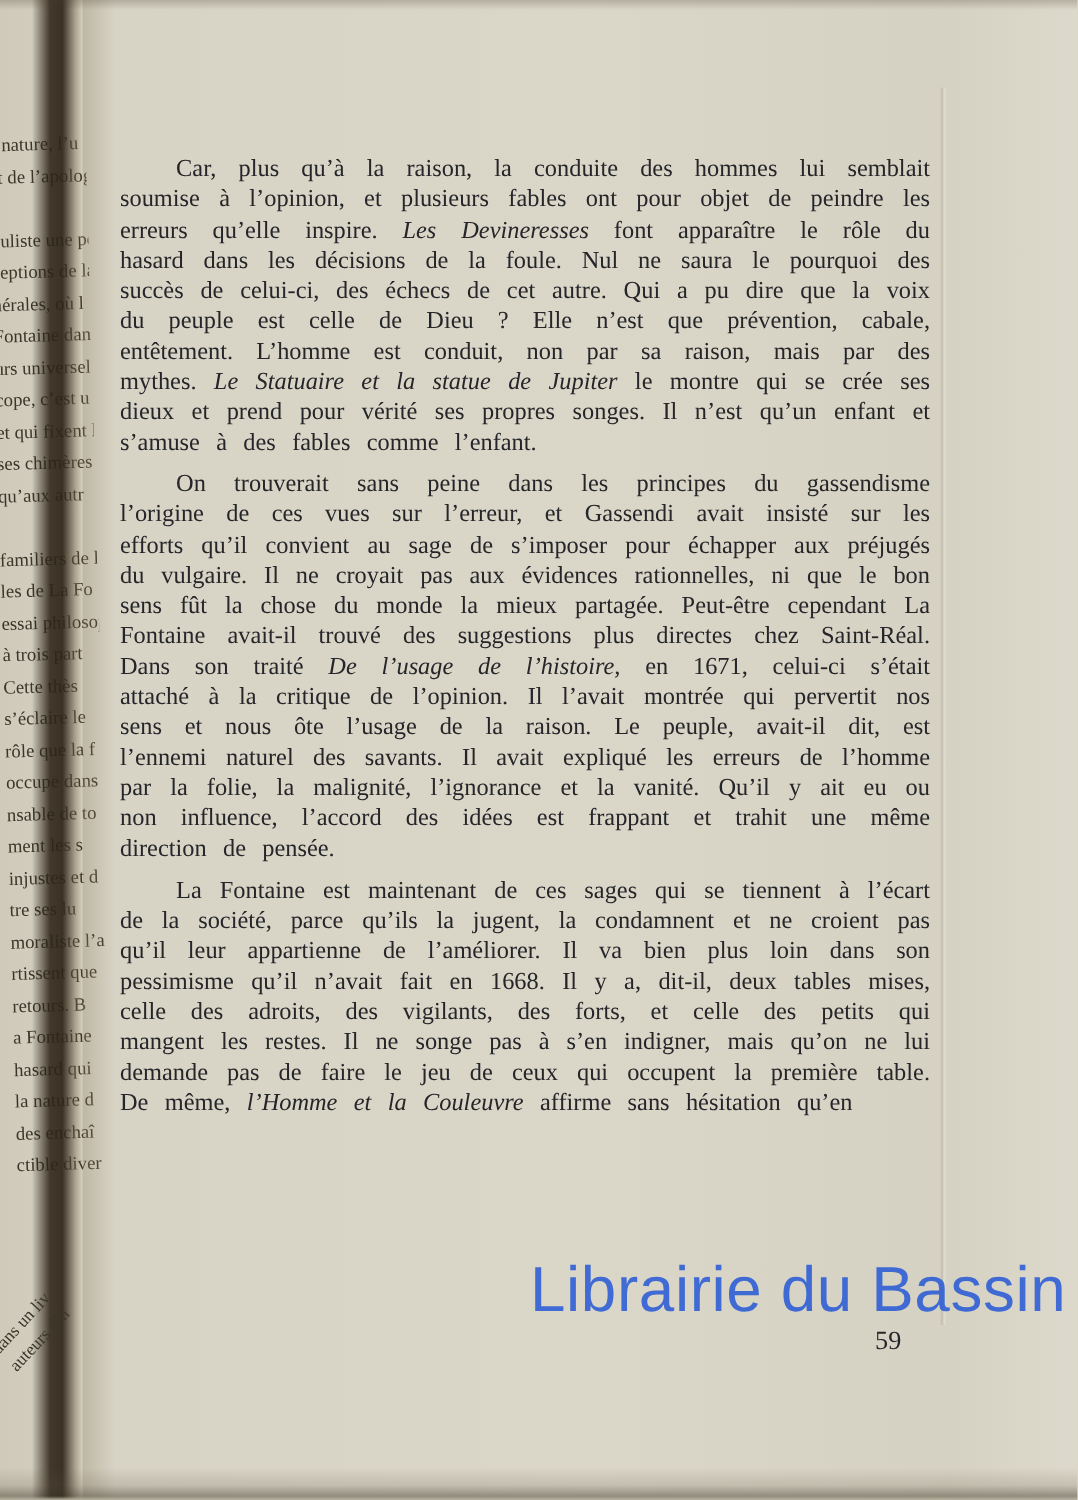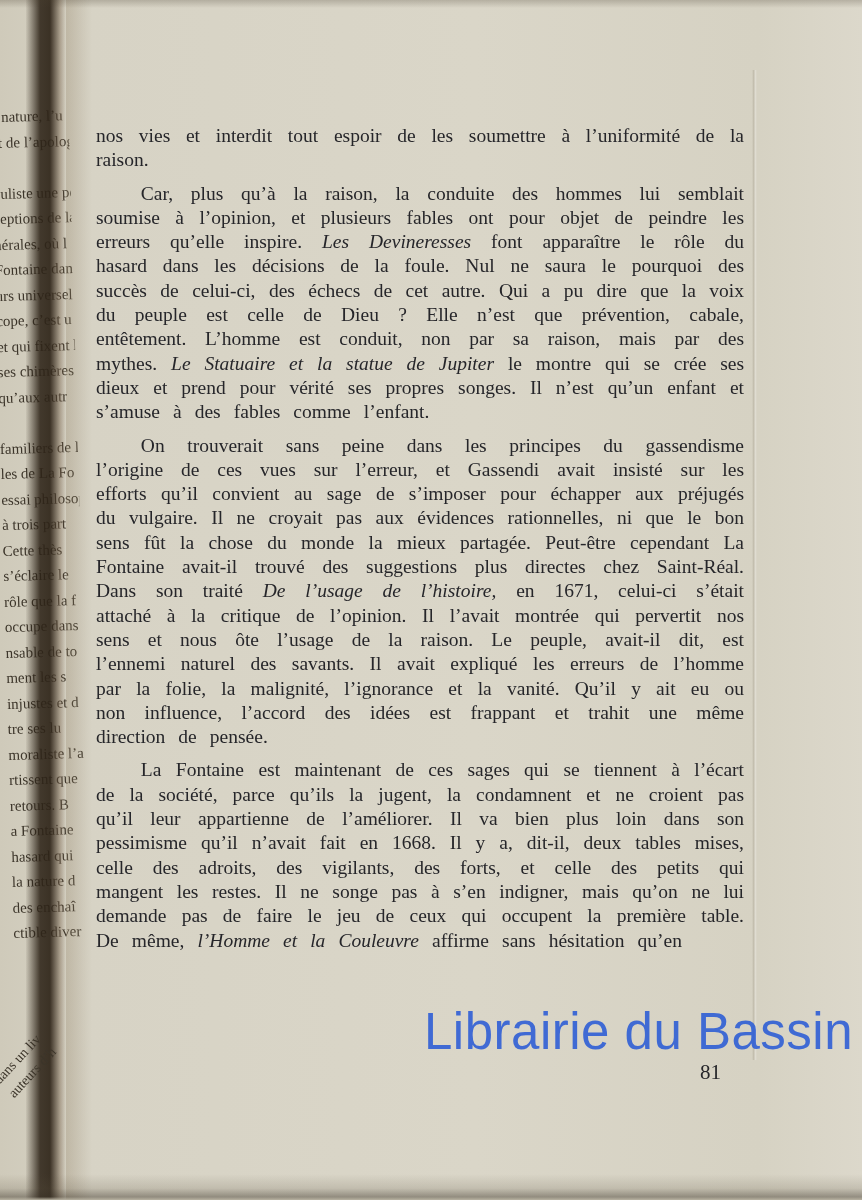--- a/index.html
+++ b/index.html
@@ -137,23 +137,22 @@
   <div class="gutter-shadow"></div>
   <div class="gutter-light"></div>
 </div>
 
 <div class="corner-frags">
     <div>dans un liv</div>
     <div>auteurs d’h</div>
   </div>
 
 <div class="text-block">
-    <p><span>nos vies et interdit tout espoir de les soumettre à l’uniformité de la raison.</span></p>
     <p class="indent"><span>Car, plus qu’à la raison, la conduite des hommes lui semblait soumise à l’opinion, et plusieurs fables ont pour objet de peindre les erreurs qu’elle inspire. </span><em>Les Devineresses</em><span> font apparaître le rôle du hasard dans les décisions de la foule. Nul ne saura le pourquoi des succès de celui-ci, des échecs de cet autre. Qui a pu dire que la voix du peuple est celle de Dieu ? Elle n’est que prévention, cabale, entêtement. L’homme est conduit, non par sa raison, mais par des mythes. </span><em>Le Statuaire et la statue de Jupiter</em><span> le montre qui se crée ses dieux et prend pour vérité ses propres songes. Il n’est qu’un enfant et s’amuse à des fables comme l’enfant.</span></p>
     <p class="indent"><span>On trouverait sans peine dans les principes du gassendisme l’origine de ces vues sur l’erreur, et Gassendi avait insisté sur les efforts qu’il convient au sage de s’imposer pour échapper aux préjugés du vulgaire. Il ne croyait pas aux évidences rationnelles, ni que le bon sens fût la chose du monde la mieux partagée. Peut-être cependant La Fontaine avait-il trouvé des suggestions plus directes chez Saint-Réal. Dans son traité </span><em>De l’usage de l’histoire,</em><span> en 1671, celui-ci s’était attaché à la critique de l’opinion. Il l’avait montrée qui pervertit nos sens et nous ôte l’usage de la raison. Le peuple, avait-il dit, est l’ennemi naturel des savants. Il avait expliqué les erreurs de l’homme par la folie, la malignité, l’ignorance et la vanité. Qu’il y ait eu ou non influence, l’accord des idées est frappant et trahit une même direction de pensée.</span></p>
     <p class="indent"><span>La Fontaine est maintenant de ces sages qui se tiennent à l’écart de la société, parce qu’ils la jugent, la condamnent et ne croient pas qu’il leur appartienne de l’améliorer. Il va bien plus loin dans son pessimisme qu’il n’avait fait en 1668. Il y a, dit-il, deux tables mises, celle des adroits, des vigilants, des forts, et celle des petits qui mangent les restes. Il ne songe pas à s’en indigner, mais qu’on ne lui demande pas de faire le jeu de ceux qui occupent la première table. De même, </span><em>l’Homme et la Couleuvre</em><span> affirme sans hésitation qu’en</span></p>
   </div>
 
-<div class="page-number">81</div>
+<div class="page-number">59</div>
 
 <div class="watermark" style="color: rgb(43, 92, 214);">Librairie du Bassin</div>
 
 <div class="page-bottom-edge"></div>
 
 </body></html>

